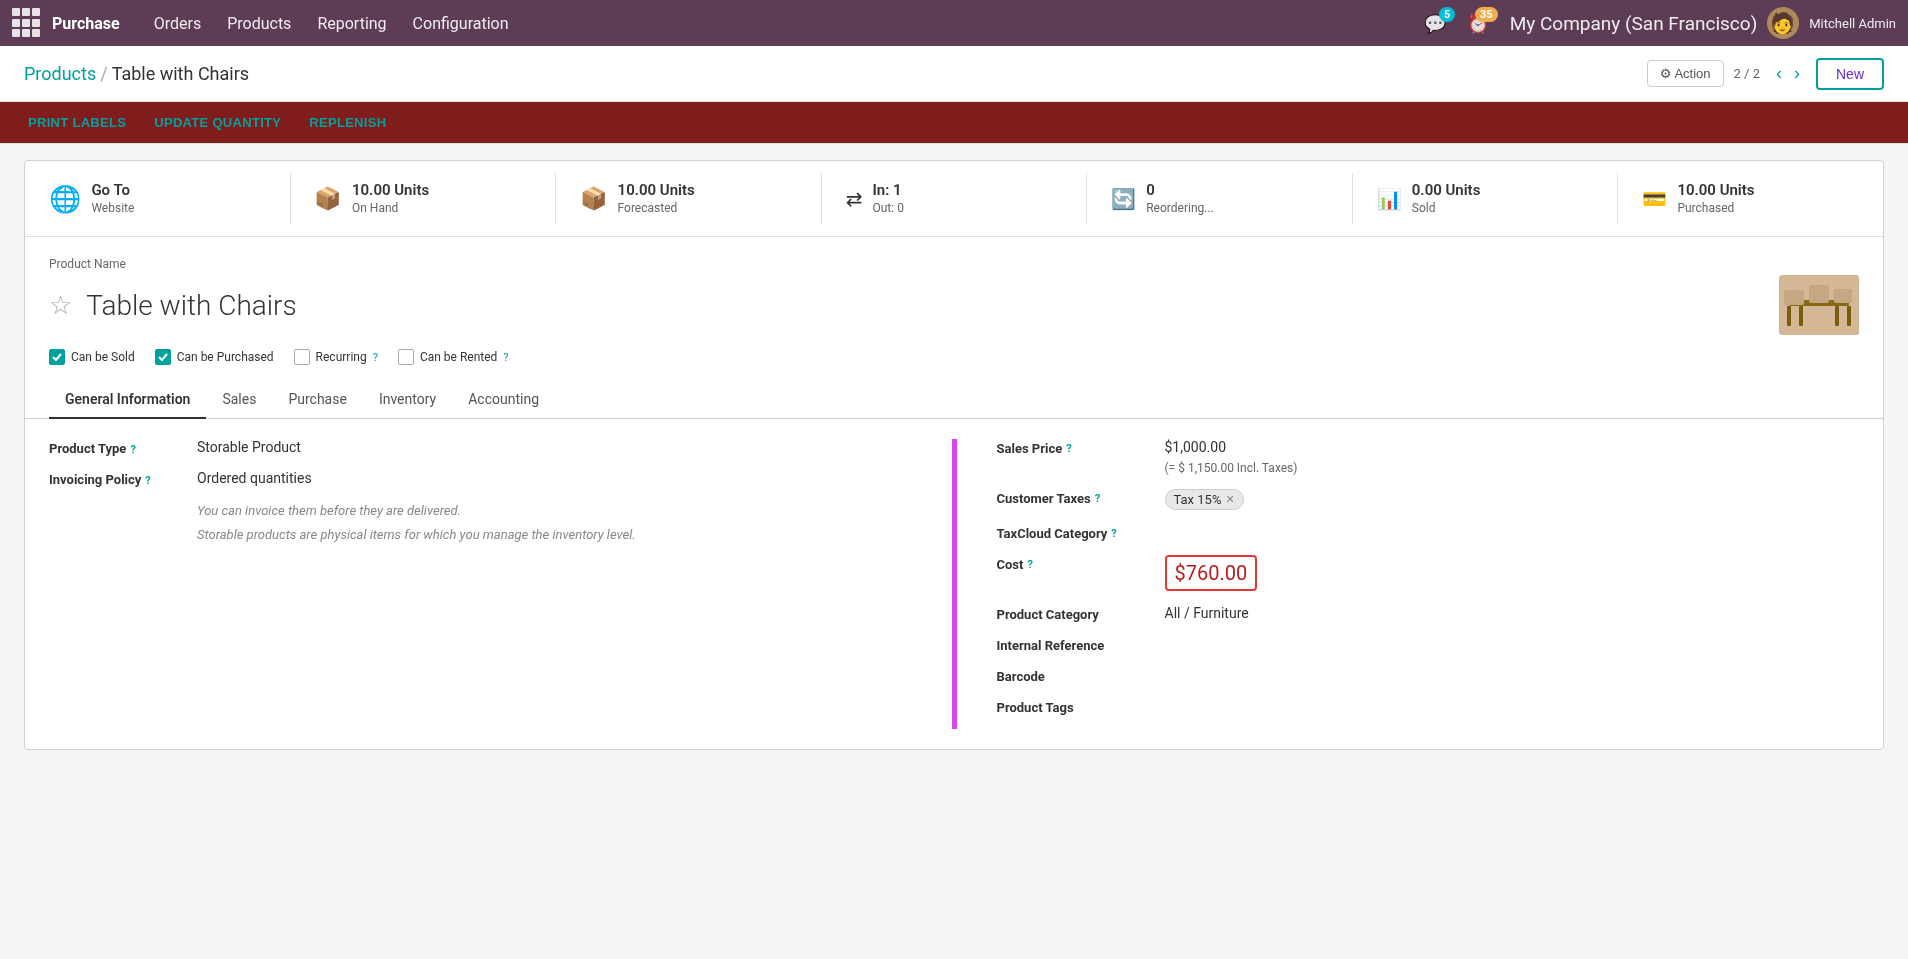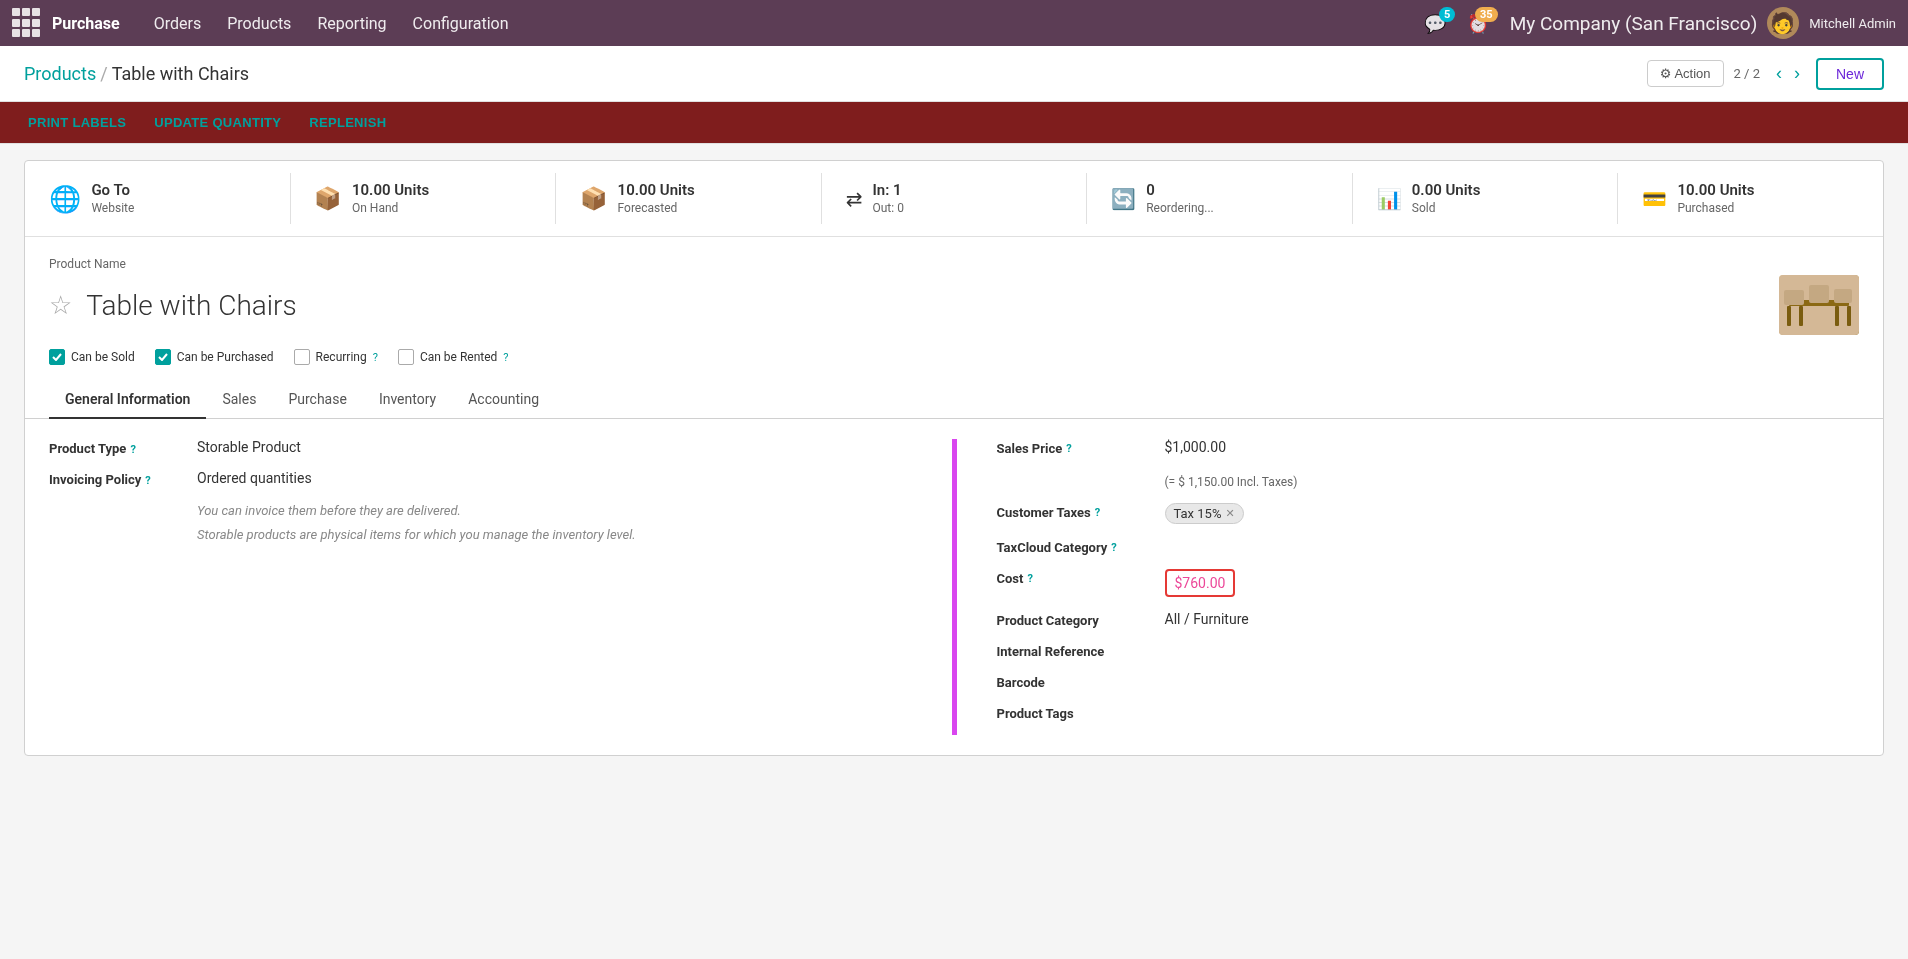--- a/index.html
+++ b/index.html
@@ -143,25 +143,25 @@
     .form-section { padding: 20px 0; display: flex; gap: 0; }
     .form-left { flex: 1; padding-right: 40px; }
     .form-right { flex: 1; padding-left: 40px; border-left: 5px solid #d946ef; }
     .form-row { display: flex; align-items: flex-start; margin-bottom: 14px; gap: 8px; }
     .form-label { font-size: 13px; font-weight: 700; color: #333; min-width: 140px; padding-top: 2px; display: flex; align-items: flex-end; gap: 4px; }
     .form-value { font-size: 14px; color: #333; flex: 1; }
     .form-note { font-size: 13px; color: #888; font-style: italic; line-height: 1.5; margin-top: 4px; margin-left: 148px; }
     .form-right-row { display: flex; align-items: flex-start; margin-bottom: 14px; gap: 8px; }
     .form-right-label { font-size: 13px; font-weight: 700; color: #333; min-width: 160px; padding-top: 2px; display: flex; align-items: center; gap: 4px; }
     .form-right-value { font-size: 14px; color: #333; flex: 1; }
-    .price-note { font-size: 12px; color: #666; margin-top: 20px; }
+    .price-note { font-size: 12px; color: #666; margin-top: 6px; }
     .tax-badge { display: inline-flex; align-items: center; gap: 4px; background: #e8e8e8; border: 1px solid #ccc; border-radius: 20px; padding: 2px 8px; font-size: 13px; }
     .tax-close { cursor: pointer; color: #888; font-size: 11px; }
     .cost-field-wrapper { display: flex; align-items: center; border: 2px solid #e53935; border-radius: 4px; padding: 4px 8px; background: #fff; gap: 4px; }
-    .cost-value { font-size: 14px; color: #ec4899; }
+    .cost-value { font-size: 20px; color: #b91c1c; }
   </style>
 </head>
 <body>
 
 <nav class="top-nav">
   <div class="apps-icon">
     <span></span>
       <span></span>
       <span></span>
     <span></span>

